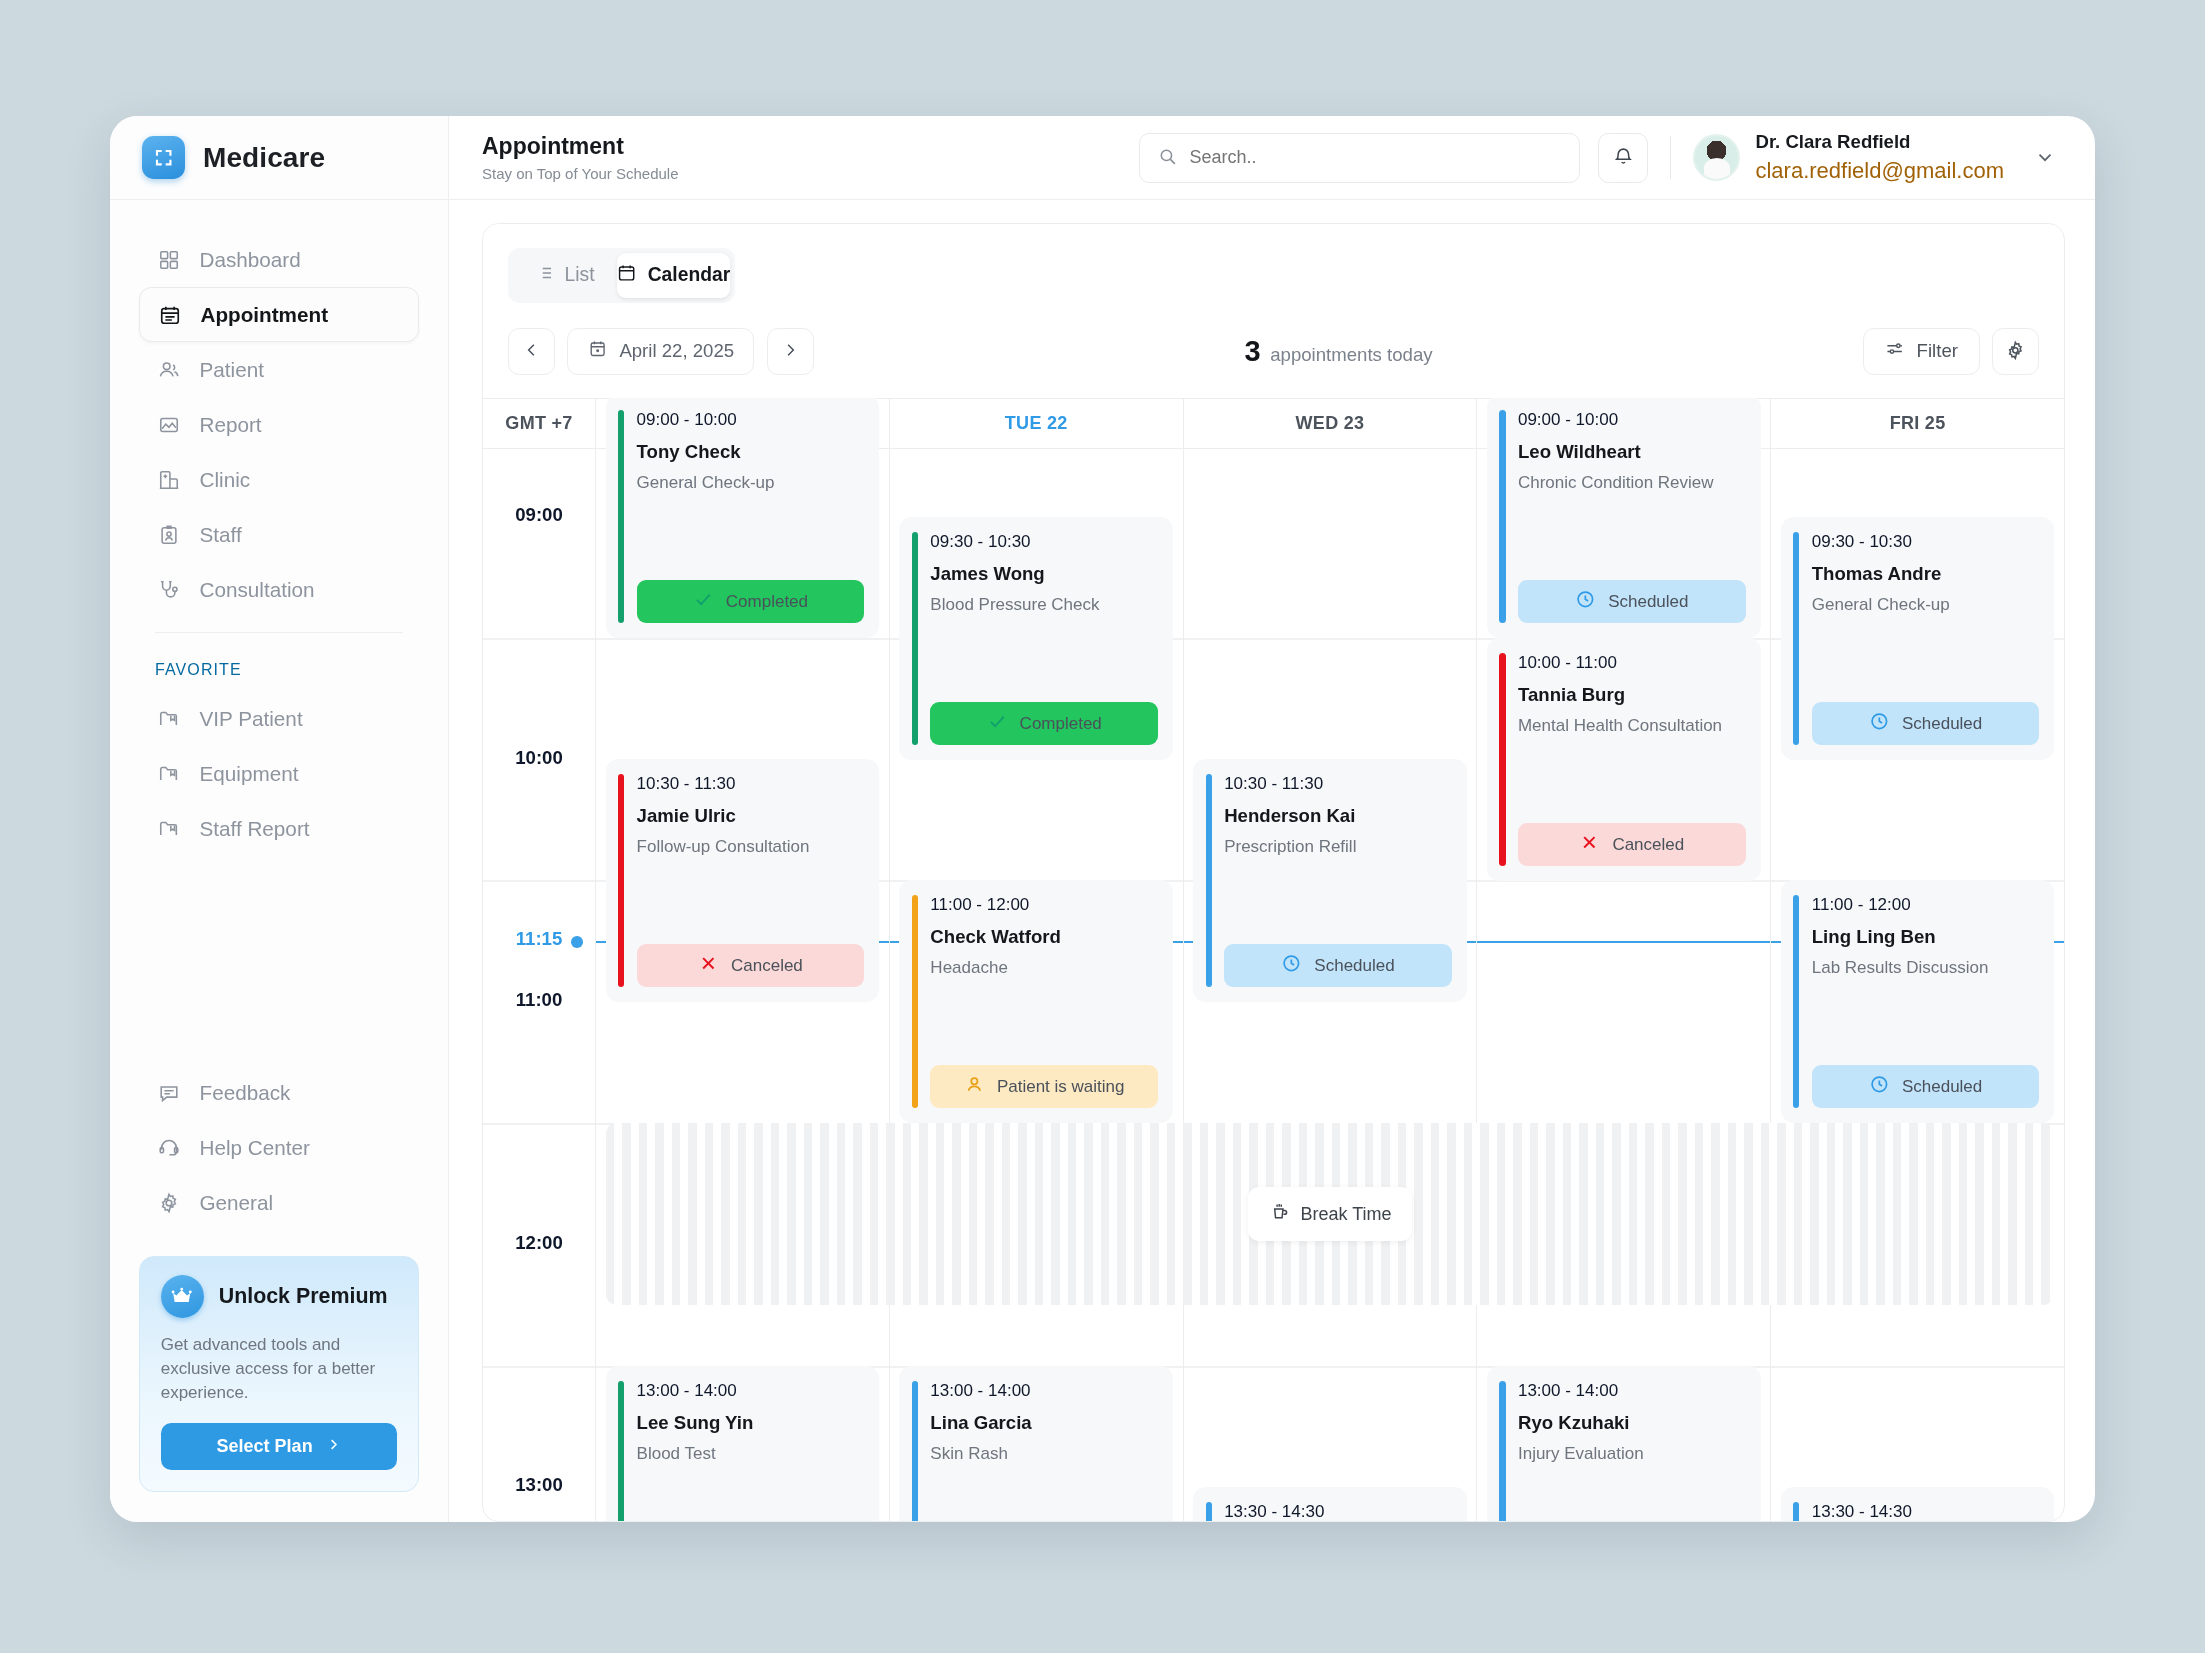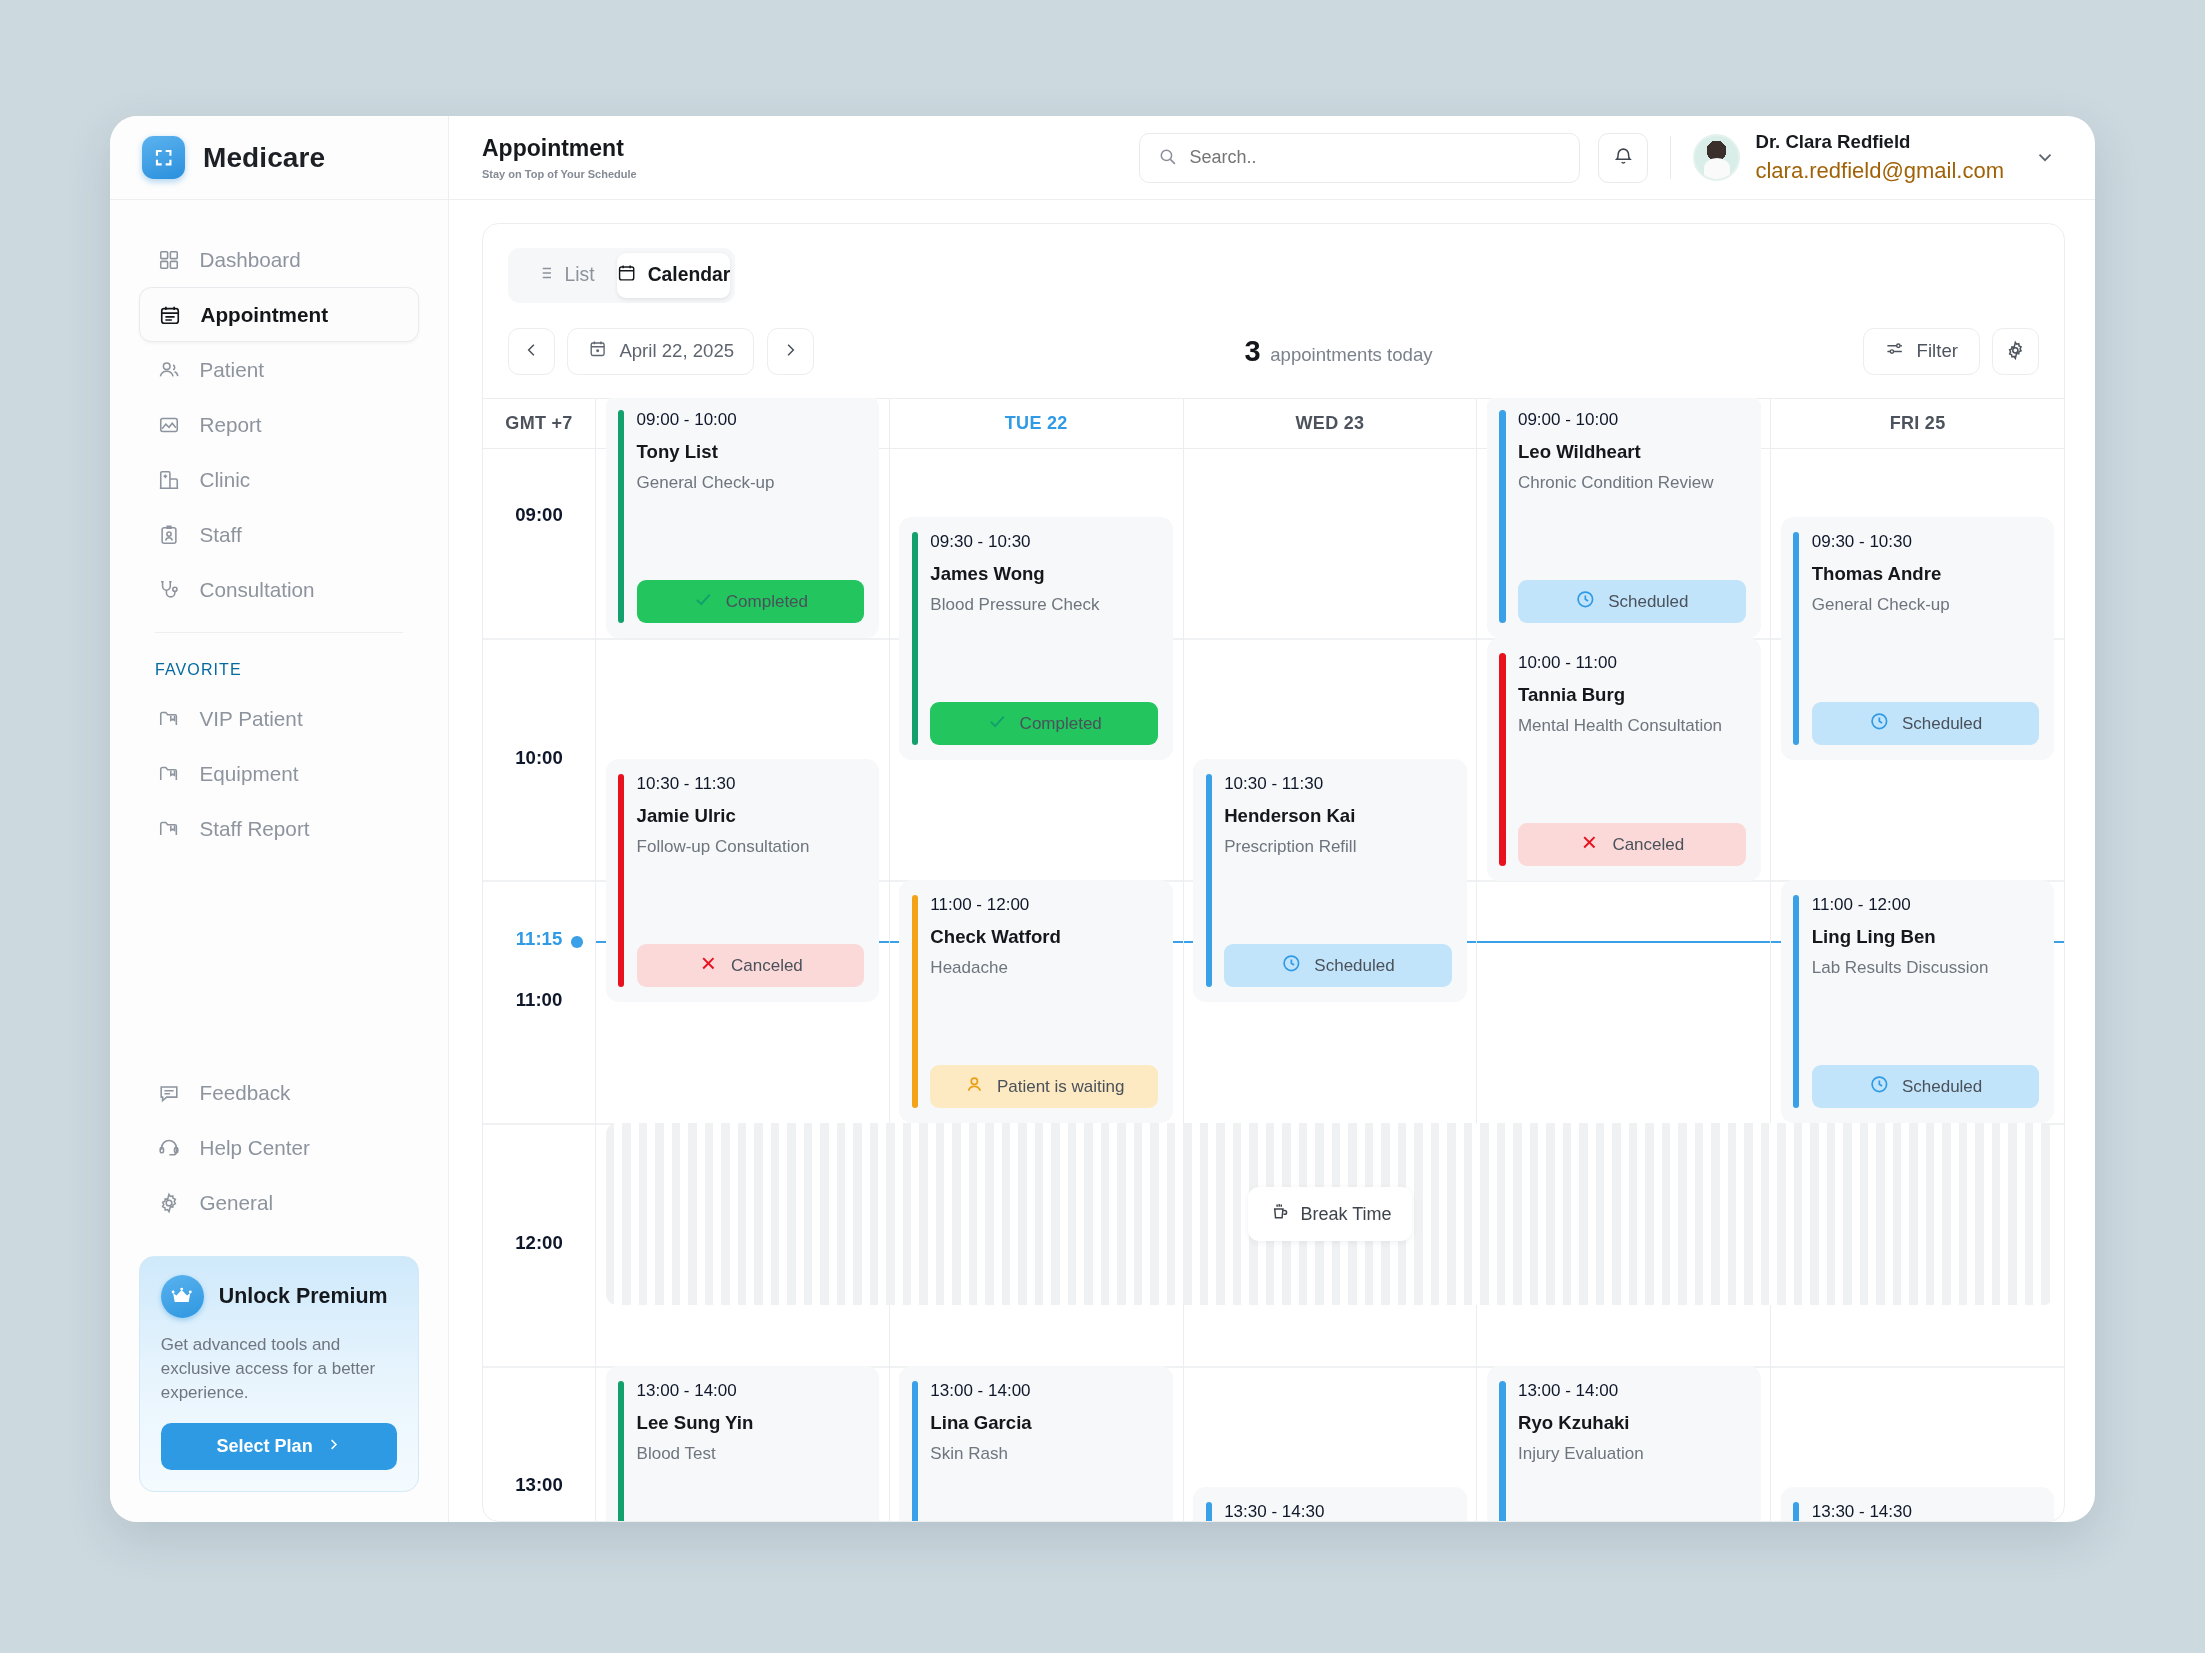--- a/index.html
+++ b/index.html
@@ -91,21 +91,21 @@
 
   
   .main { flex: 1 1 auto; display: flex; flex-direction: column; min-width: 0; }
   .topbar {
     height: 84px; flex: 0 0 84px;
     border-bottom: 1.4px solid #eceef0;
     display: flex; align-items: center;
     padding: 0 39px 0 33px; gap: 18px;
   }
   .page-title { font-size: 23px; font-weight: 700; color: #15181c; }
-  .page-sub { margin-top: 5.5px; font-size: 11px; color: #848b94; font-weight: bold; }
+  .page-sub { margin-top: 5.5px; font-size: 15px; color: #848b94; }
   .search {
     margin-left: auto;
     width: 441px; height: 50px;
     border: 1.4px solid #e7e9ec; border-radius: 10.3px;
     display: flex; align-items: center; gap: 12.4px;
     padding: 0 18px;
   }
   .search input {
     border: none; outline: none; font-size: 18px; color: #8a9099;
     background: transparent; width: 100%;
@@ -577,21 +577,21 @@
             <div class="daycol" id="day0">
                 <div class="rowline" style="top: 189px;"></div>
                 <div class="rowline" style="top: 431px;"></div>
                 <div class="rowline" style="top: 674px;"></div>
                 <div class="rowline" style="top: 917px;"></div>
                 <div class="nowline" style="top: 492px; left: 0px; right: 0px;"></div>
                 <div class="ev" style="top: -54px; height: 243px;">
                   <div class="evbar" style="background: rgb(19, 160, 109);"></div>
                   <div class="evbody">
                     <div class="evtime">09:00 - 10:00</div>
-                    <div class="evname">Tony List</div>
+                    <div class="evname">Tony Check</div>
                     <div class="evtype">General Check-up</div>
                     <div class="evstatus st-completed">
                       <span><svg width="20.7" height="20.7" viewBox="0 0 24 24" fill="none" stroke="#11a06c" stroke-width="2.3">
                           <path d="M4.5 12.6l5 5 10-11"></path>
                         </svg></span>
                       <span>Completed</span>
                     </div>
                   </div>
                 </div>
                 <div class="ev" style="top: 310px; height: 243px;">

